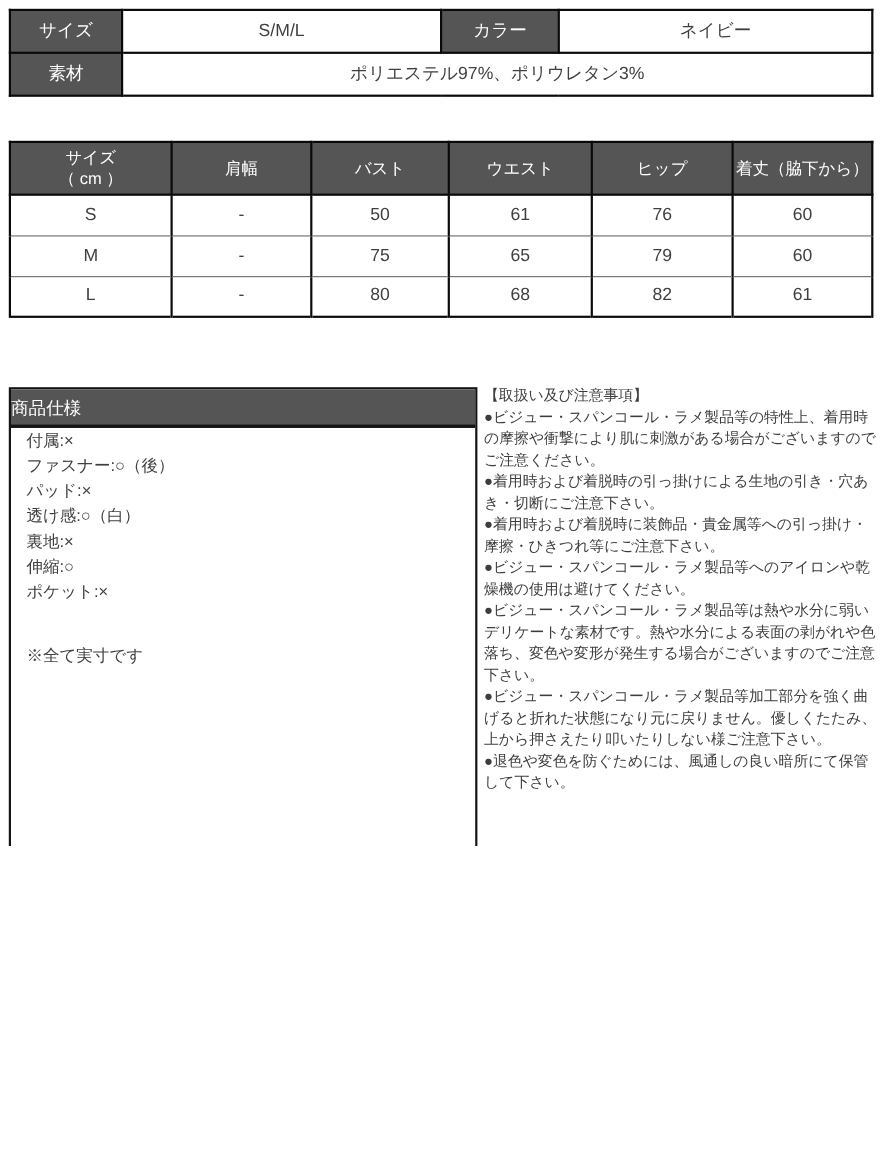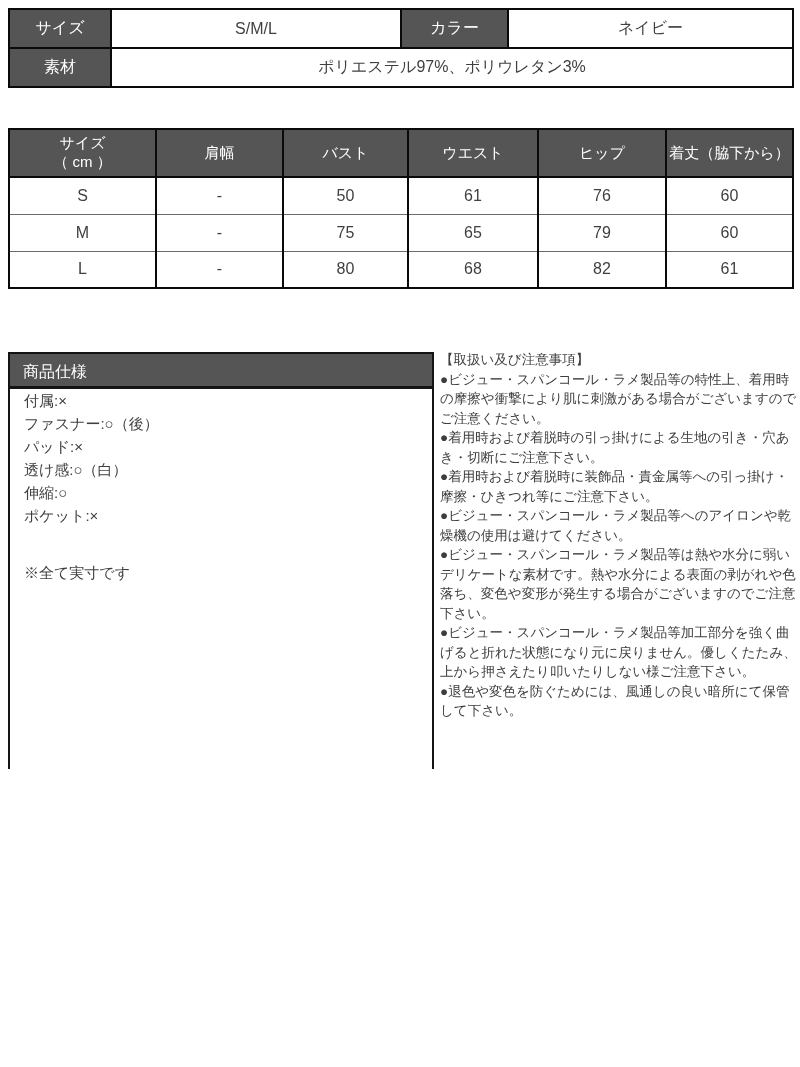--- a/index.html
+++ b/index.html
@@ -43,21 +43,21 @@
     text-align: center; vertical-align: middle; font-size: 16px;
   }
 
   
   .spec-box {
     position: absolute; left: 8px; top: 352px; width: 426px; height: 420px;
     border: 2px solid #141414; background: #ffffff;
   }
   .spec-box-header {
     background: #555555; color: #ffffff;
-    height: 35px; line-height: 35px; padding-left: 13px;
+    height: 35px; line-height: 35px; 
     font-size: 16px; border-bottom: 3px solid #141414;
   }
   .spec-box-body { padding: 0 14px; font-size: 15px; line-height: 23px; }
   .spec-item { white-space: pre-line; }
   .spec-note { margin-top: 36px; font-family: Liberation Mono, monospace; }
 
   
   .care-notes {
     position: absolute; left: 440px; top: 350px; width: 357px;
     font-size: 13.5px; line-height: 19.5px; color: #3d3d3d;
@@ -137,20 +137,21 @@
   </tbody>
     </table>
 
   <div class="spec-box">
     <div class="spec-box-header">商品仕様</div>
     <div class="spec-box-body">
       <div class="spec-item">付属:×</div>
       <div class="spec-item">ファスナー:○（後）</div>
       <div class="spec-item">パッド:×</div>
       <div class="spec-item">透け感:○（白）</div>
+      <div class="spec-item">裏地:×</div>
       <div class="spec-item">伸縮:○</div>
       <div class="spec-item">ポケット:×</div>
       <div class="spec-item spec-note">※全て実寸です</div>
     </div>
   </div>
 
   <div class="care-notes">
     <div class="care-title">【取扱い及び注意事項】</div>
     <div class="care-item">●ビジュー・スパンコール・ラメ製品等の特性上、着用時の摩擦や衝撃により肌に刺激がある場合がございますのでご注意ください。</div>
     <div class="care-item">●着用時および着脱時の引っ掛けによる生地の引き・穴あき・切断にご注意下さい。</div>

